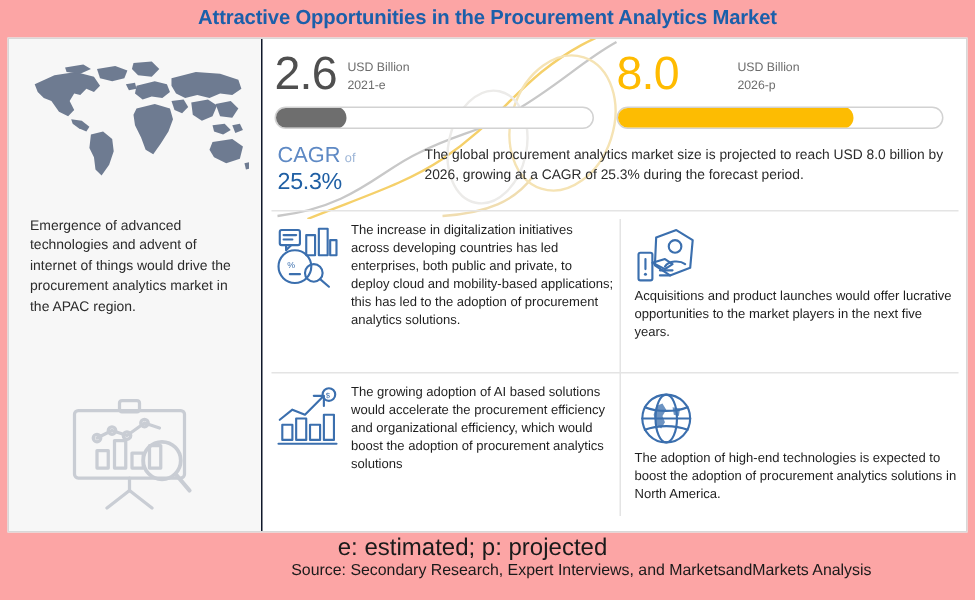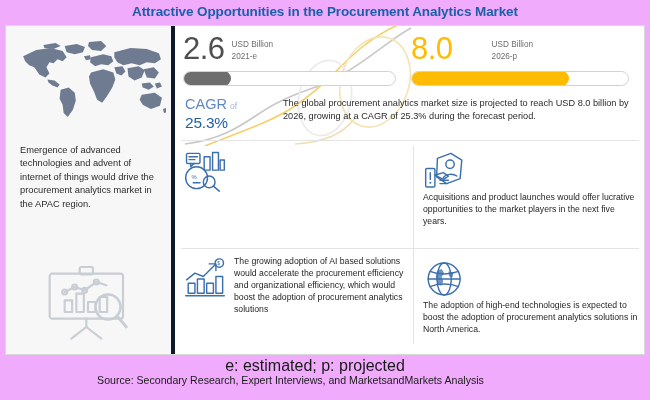--- a/index.html
+++ b/index.html
@@ -5,21 +5,21 @@
   * { box-sizing: border-box; margin: 0; padding: 0; }
   html, body {
     width: 650px; height: 400px;
     background: #ffffff;
     font-family: "Liberation Sans", sans-serif;
     overflow: hidden;
   }
   #root {
     position: relative;
     width: 650px; height: 400px;
-    background: #f0abfc;
+    background: #fca5a5;
   }
 
   
   .title {
     position: absolute;
     top: 4px; left: 0; width: 650px;
     text-align: center;
     font-size: 13.5px;
     font-weight: bold;
     color: #1b5faa;
@@ -35,21 +35,21 @@
     background: #ffffff;
     overflow: hidden;
   }
 
   
   .left-panel {
     position: absolute;
     top: 0; left: 0;
     width: 169px; height: 328px;
     background: #f7f7f7;
-    border-right: 4px solid #0f172a;
+    border-right: 1px solid #0f172a;
   }
   .map-wrap {
     position: absolute;
     top: 8px; left: 8px;
     width: 152px; height: 92px;
   }
   .map-wrap svg { width: 100%; height: 100%; display: block; }
   .left-text {
     position: absolute;
     top: 118px; left: 14px;
@@ -211,21 +211,21 @@
   .footnote {
     position: absolute;
     top: 357px; left: 0; width: 630px;
     text-align: center;
     font-size: 16px;
     color: #1a1a1a;
   }
   .source {
     position: absolute;
     top: 374px; left: 0; width: 581px;
-    text-align: center;
+    text-align: right;
     font-size: 10.6px;
     color: #1a1a1a;
   }
 </style>
 </head>
 <body>
 
 <div id="root">
 
   <div class="title">Attractive Opportunities in the Procurement Analytics Market</div>
@@ -354,20 +354,21 @@
             <rect x="25" y="8" width="7" height="16"></rect>
             <rect x="35" y="3" width="7" height="21"></rect>
             <rect x="44" y="12" width="5" height="12"></rect>
             <circle cx="16" cy="33" r="13"></circle>
             <text x="10" y="34" font-size="7" fill="#3b6fae" stroke="none" font-family="Liberation Sans, sans-serif">%</text>
             <line x1="12" y1="39" x2="20" y2="39"></line>
             <circle cx="31" cy="38" r="7"></circle>
             <line x1="36" y1="43" x2="43" y2="49"></line>
           </svg>
         </div>
+        <div class="cell-text">The increase in digitalization initiatives across developing countries has led enterprises, both public and private, to deploy cloud and mobility-based applications; this has led to the adoption of procurement analytics solutions.</div>
       </div>
 
       <div class="cell q2">
         <div class="cell-icon">
           <svg viewBox="0 0 52 50" xmlns="http://www.w3.org/2000/svg" fill="none" stroke="#3b6fae" stroke-width="1.7" stroke-linecap="round" stroke-linejoin="round">
             <rect x="3" y="22" width="11" height="22" rx="1.5"></rect>
             <line x1="8.5" y1="27" x2="8.5" y2="35"></line>
             <circle cx="8.5" cy="39" r="1.2" fill="#3b6fae" stroke="none"></circle>
             <path d="M17 10 L33 4 L46 12 L44 34 L28 40 L16 32 Z"></path>
             <circle cx="32" cy="17" r="5"></circle>

